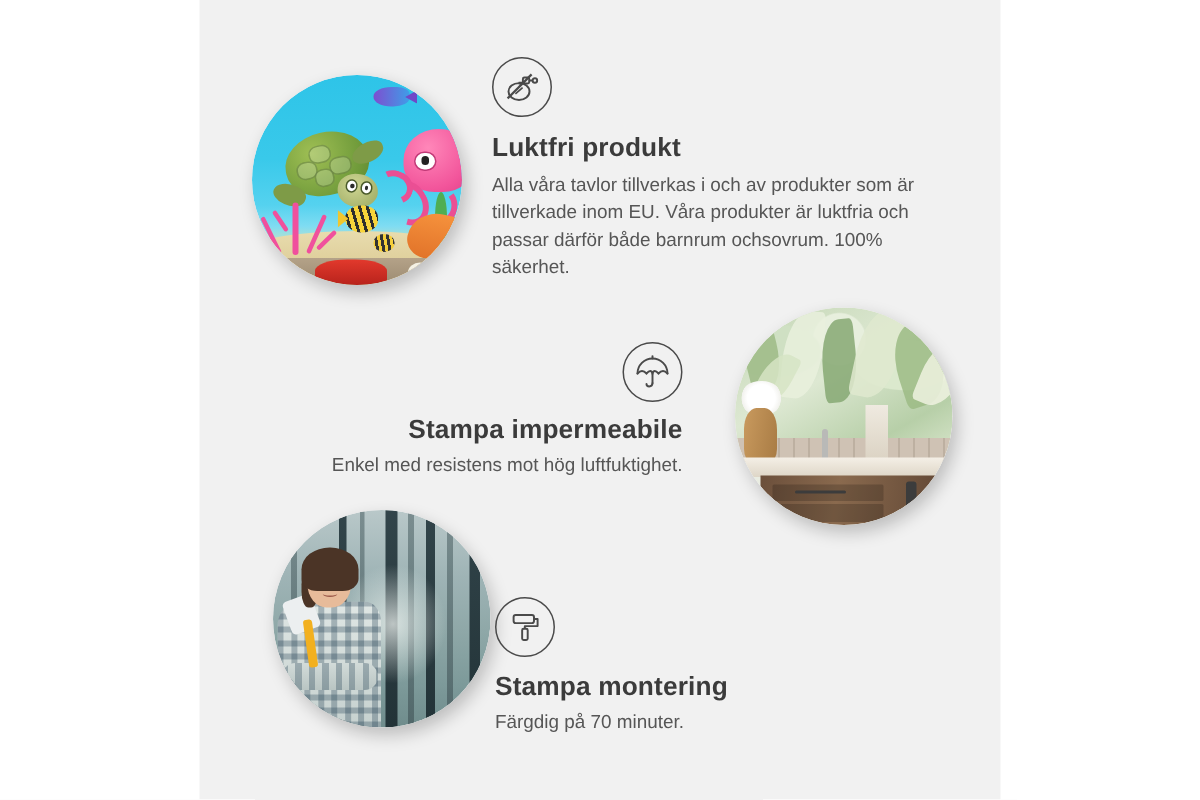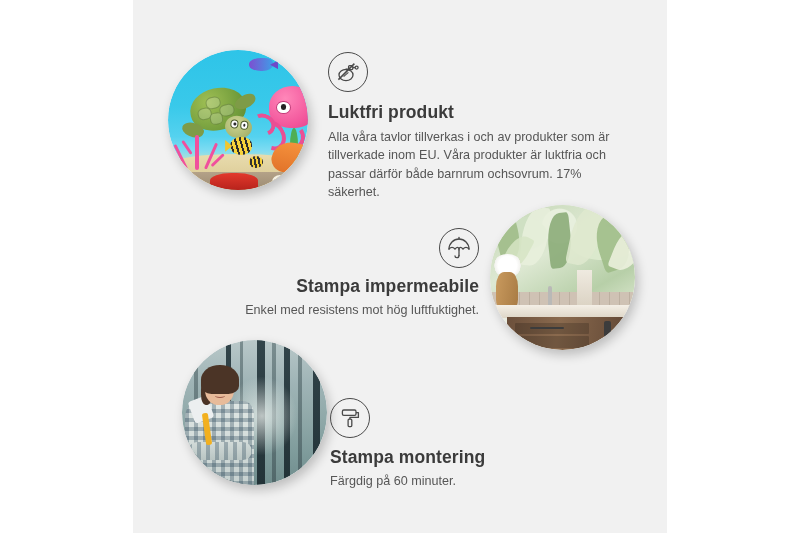--- a/index.html
+++ b/index.html
@@ -304,26 +304,26 @@
     color: #3b3b3b;
     letter-spacing: .1px;
   }
   .feat-desc {
     font-size: 12.6px;
     color: #565656;
     line-height: 1.45;
   }
 
   
-  #feature-odorless { left: 328px; top: 52px; width: 300px; text-align: left; }
+  #feature-odorless { left: 328px; top: 38px; width: 300px; text-align: left; }
   #feature-odorless .feat-title { margin-top: 10px; }
   #feature-odorless .feat-desc { margin-top: 5px; }
 
   
-  #feature-waterproof { left: 176px; top: 228px; width: 303px; text-align: right; }
+  #feature-waterproof { left: 152px; top: 228px; width: 303px; text-align: right; }
   #feature-waterproof .icon-circle { margin-left: auto; }
   #feature-waterproof .feat-title { margin-top: 8px; }
   #feature-waterproof .feat-desc { margin-top: 4px; }
 
   
   #feature-easy { left: 330px; top: 398px; width: 280px; text-align: left; }
   #feature-easy .feat-title { margin-top: 9px; }
   #feature-easy .feat-desc { margin-top: 4px; }
 </style>
 </head>
@@ -392,21 +392,21 @@
         <ellipse cx="11" cy="16" rx="7" ry="5.6"></ellipse>
         <rect x="13.6" y="6.6" width="4.2" height="4" rx="1"></rect>
         <path d="M11.4 11.4 L11.4 10.2 L15 10.2"></path>
         <path d="M17.8 8.6 L20.2 8.6"></path>
         <circle cx="21.6" cy="8.6" r="1.5"></circle>
         <path d="M3.4 20.6 L19.4 4.6" stroke-width="1.5"></path>
         <path d="M8.6 17.6 L13.4 13.4" stroke-width="1.1"></path>
       </svg>
     </div>
     <div class="feat-title">Luktfri produkt</div>
-    <div class="feat-desc">Alla våra tavlor tillverkas i och av produkter som är tillverkade inom EU. Våra produkter är luktfria och passar därför både barnrum ochsovrum. 17% säkerhet.</div>
+    <div class="feat-desc">Alla våra tavlor tillverkas i och av produkter som är tillverkade inom EU. Våra produkter är luktfria och passar därför både barnrum ochsovrum. 100% säkerhet.</div>
   </div>
 
   <div class="circle-img" id="img-bathroom">
     <div class="circle-inner">
       <div class="bath-bg"></div>
       <div class="bath-wall">
         <div class="leaf" style="left:4%;top:6%;width:16%;height:52%;background:#9dba86;transform:rotate(-14deg);"></div>
         <div class="leaf" style="left:22%;top:2%;width:18%;height:62%;background:#e9f0dd;transform:rotate(6deg);"></div>
         <div class="leaf" style="left:40%;top:8%;width:16%;height:58%;background:#86a873;transform:rotate(-6deg);"></div>
         <div class="leaf" style="left:56%;top:0%;width:20%;height:64%;background:#dfe9cf;transform:rotate(12deg);"></div>
@@ -472,16 +472,16 @@
 
   <div class="feature" id="feature-easy">
     <div class="icon-circle">
       <svg width="26" height="26" viewBox="0 0 26 26" fill="none" stroke="#4a4a4a" stroke-width="1.3" stroke-linejoin="round">
         <rect x="5.4" y="5" width="13.6" height="5.4" rx="1.4"></rect>
         <path d="M19 7.7 L21.4 7.7 L21.4 12.4 L12.9 12.4 L12.9 14.2"></path>
         <rect x="11.1" y="14.2" width="3.7" height="7.4" rx="1"></rect>
       </svg>
     </div>
     <div class="feat-title">Stampa montering</div>
-    <div class="feat-desc">Färgdig på 60 minuter.</div>
+    <div class="feat-desc">Färgdig på 70 minuter.</div>
   </div>
 
 </div>
 
 </body></html>

